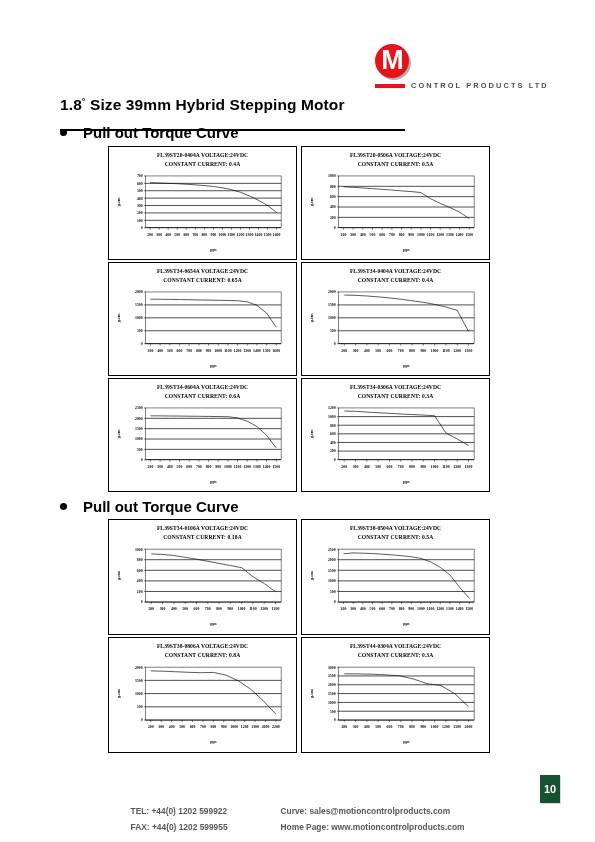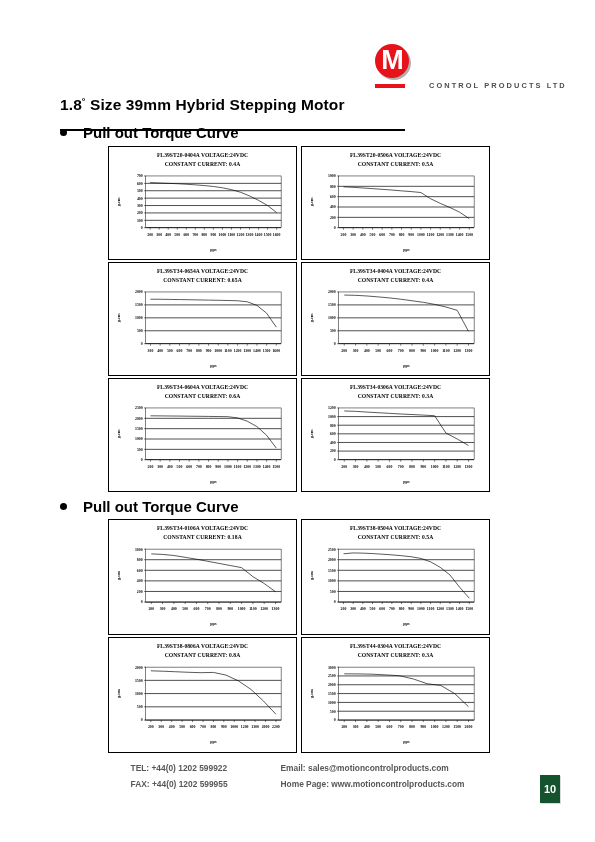--- a/index.html
+++ b/index.html
@@ -62,21 +62,20 @@
       -1.3px 0 #e8121a, 1.3px 0 #e8121a,
       0 -1.3px #e8121a, 0 1.3px #e8121a;
     margin-left: 2px;
     line-height: 1;
     font-family: "Liberation Sans", sans-serif;
   }
   .logo-sub-row {
     display: flex;
     align-items: center;
     margin-top: 3px;
-    gap: 18px;
   }
   .logo-bar {
     width: 30px; height: 4px;
     background: #e8121a;
     flex: 0 0 auto;
     margin-right: 6px;
   }
   .logo-sub {
     font-size: 7.4px;
     font-weight: bold;
@@ -179,21 +178,21 @@
     font-weight: bold;
     fill: #000000;
   }
   .tick-text { font-size: 3.9px; }
   .ax-label  { font-size: 4.3px; }
 
   
   .footer {
     position: absolute;
     left: 0; right: 0;
-    top: 760px;
+    top: 803px;
     text-align: center;
     text-decoration: underline;
   }
   .footer-table {
     display: inline-block;
     text-align: left;
   }
   .footer-line {
     display: flex;
     font-size: 8.4px;
@@ -837,21 +836,21 @@
     </div>
 
   <div class="footer">
     <div class="footer-table">
       <div class="footer-line">
         <span class="f-col-a">
           <span>TEL:</span>
           <span>+44(0) 1202 599922</span>
         </span>
         <span>
-          <span>Email:</span>
+          <span>Curve:</span>
           <span>sales@motioncontrolproducts.com</span>
         </span>
       </div>
       <div class="footer-line">
         <span class="f-col-a">
           <span>FAX:</span>
           <span>+44(0) 1202 599955</span>
         </span>
         <span>
           <span>Home Page:</span>

